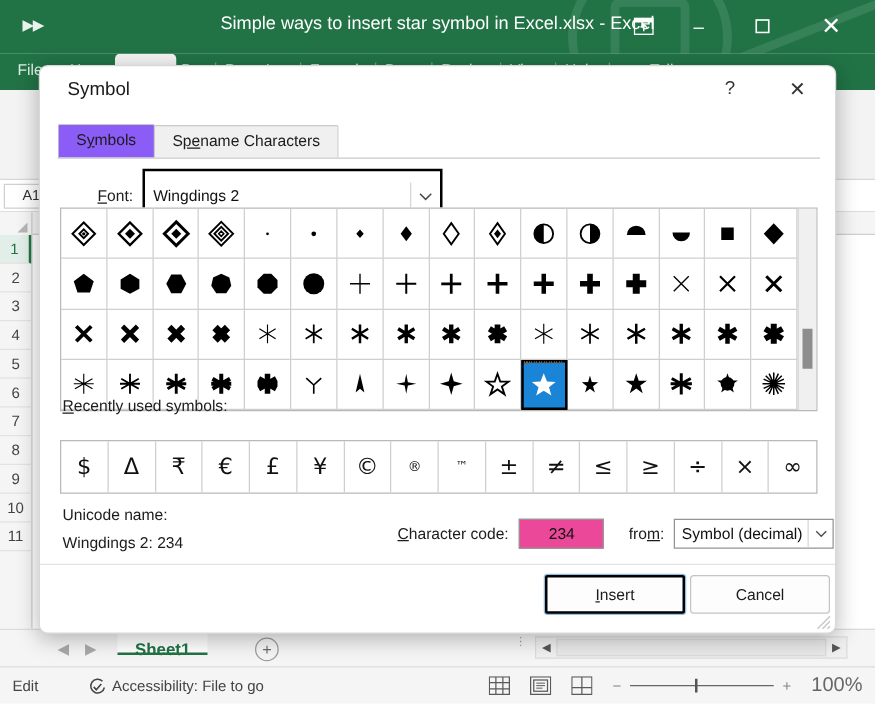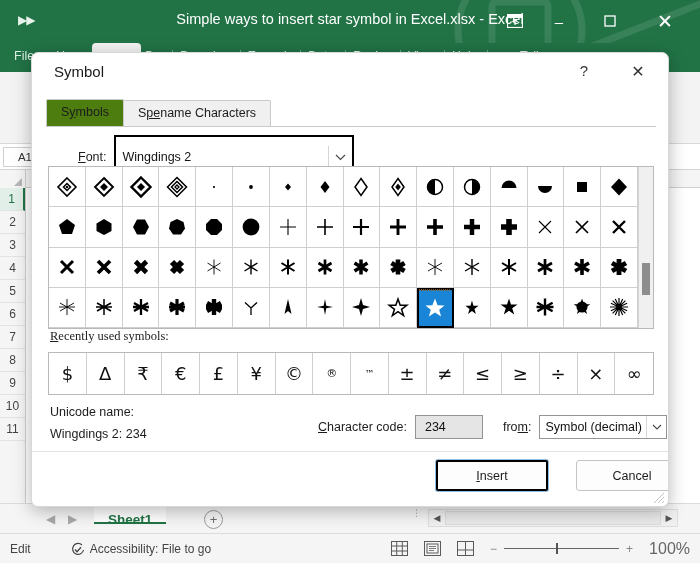--- a/index.html
+++ b/index.html
@@ -199,21 +199,21 @@
   }
   .tab {
     padding: 5px 14px 6px;
     font-size: 12.5px; color: #1c1c1c;
     border: 1px solid #c9c9c9;
     border-bottom: none;
     background: #f0f0f0;
     margin-right: -1px;
     border-radius: 2px 2px 0 0;
   }
-  .tab.active { background: #4d7c0f; padding-bottom: 7px; }
+  .tab.active { background: #8b5cf6; padding-bottom: 7px; }
   .tab u { text-decoration: underline; }
   .tabline {
     position: absolute; left: 14px; top: 73px; width: 610px; height: 1px;
     background: #c9c9c9;
   }
 
   .fontrow {
     position: absolute; left: 46px; top: 82px;
     display: flex; align-items: center; gap: 7px;
   }
@@ -270,22 +270,22 @@
     border-left: 1px solid #d4d4d4;
     position: relative;
   }
   .symthumb {
     position: absolute; left: 3px; top: 96px;
     width: 8px; height: 32px;
     background: #8d8d8d;
   }
 
   .recent-label {
-    position: absolute; left: 18px; top: 276px;
-    font-size: 12.5px; color: #1c1c1c; font-family: Liberation Serif, serif;
+    position: absolute; left: 18px; top: 265px;
+    font-size: 12.5px; color: #1c1c1c;
   }
   .recent-label u { text-decoration: underline; }
   .recentwrap {
     position: absolute; left: 16px; top: 299px;
     width: 606px; height: 43px;
     border: 1px solid #b9b9b9;
     background: #ffffff;
     display: grid;
     grid-template-columns: repeat(16, 1fr);
   }
@@ -309,23 +309,23 @@
   }
   .charcode-row {
     position: absolute; left: 286px; top: 362px;
     display: flex; align-items: center; gap: 8px;
   }
   .cc-label { font-size: 12.5px; color: #1c1c1c; }
   .cc-label u { text-decoration: underline; }
   .cc-input {
     width: 68px; height: 24px;
     border: 1px solid #949494;
-    background: #e5e5e5;
+    background: #ec4899;
     font-size: 12.5px; color: #111;
-    padding-left: 9px;
+    padding-left: 23px;
     display: flex; align-items: center;
   }
   .from-label { font-size: 12.5px; color: #1c1c1c; margin-left: 12px; text-align: center; }
   .from-label u { text-decoration: underline; }
   .from-box {
     width: 128px; height: 24px;
     border: 1px solid #949494;
     background: #fff;
     display: flex; align-items: center;
   }
@@ -351,21 +351,21 @@
     font-size: 12.5px; color: #1c1c1c;
     display: flex; align-items: center; justify-content: center;
   }
   .btn u { text-decoration: underline; }
   .btn-insert {
     left: 404px;
     border: 2px solid #000000;
     box-shadow: 0 0 0 1px #8fbde0;
     border-radius: 2px;
   }
-  .btn-cancel { left: 544px; }
+  .btn-cancel { left: 520px; }
 
   .resize-grip {
     position: absolute; right: 3px; bottom: 2px;
     width: 12px; height: 12px;
     opacity: .5;
   }
 </style>
 </head>
 <body>
 

